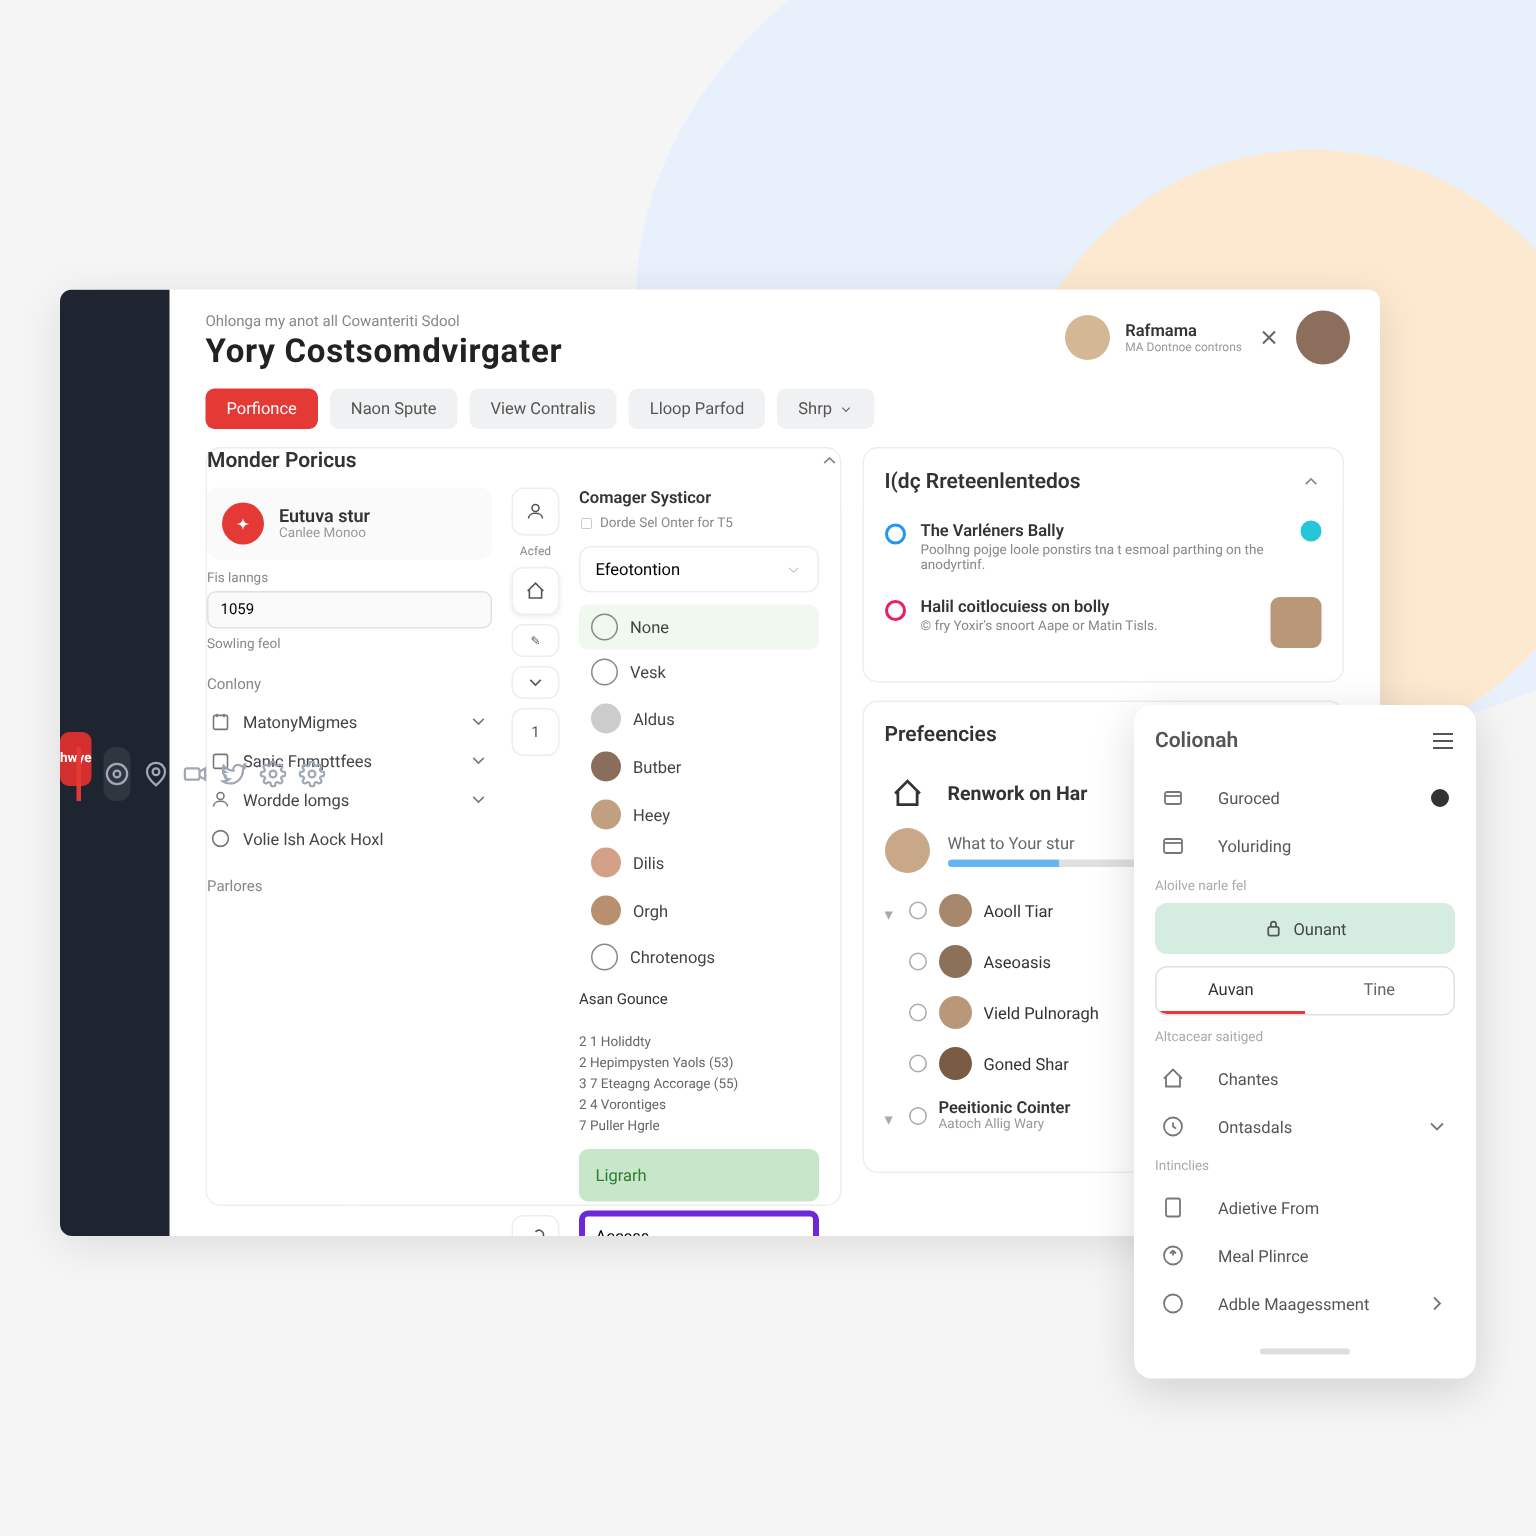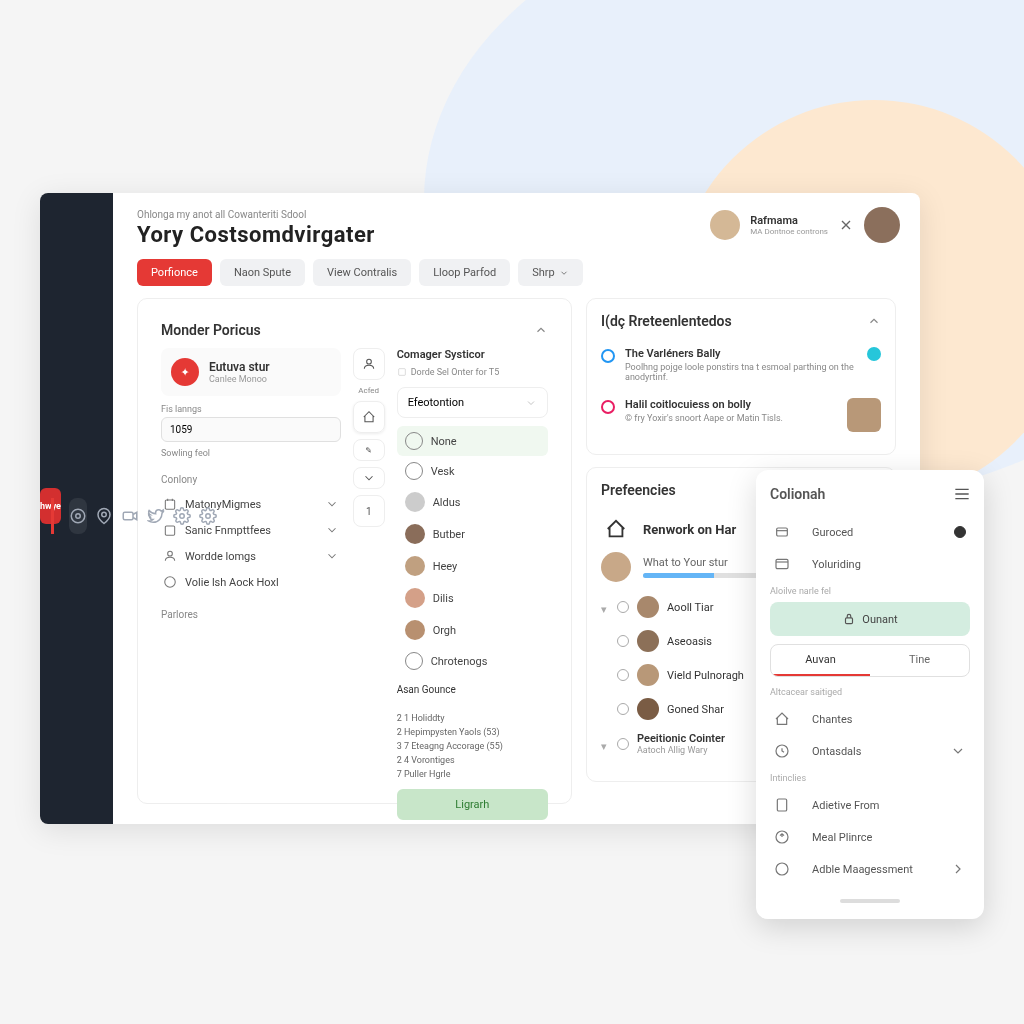--- a/index.html
+++ b/index.html
@@ -54,21 +54,21 @@
 .sub-hdr{font-size:11px;font-weight:600;color:#333;margin-bottom:6px}
 .sub-link{font-size:9px;color:#888;display:flex;align-items:center;gap:4px;margin-bottom:10px}
 .dd-row{display:flex;justify-content:space-between;align-items:center;padding:8px 10px;border:1px solid #eee;border-radius:8px;margin-bottom:8px;font-size:11px;cursor:pointer}
 .opt-row{display:flex;align-items:center;gap:8px;padding:6px 8px;font-size:11px;color:#444;cursor:pointer;border-radius:6px}
 .opt-row.sel{background:#f0f8f0}
 .mini-av{width:20px;height:20px;border-radius:50%;background:#ccc}
 .dot-ic{width:18px;height:18px;border:1.5px solid #888;border-radius:50%}
 .group-hdr{font-size:10px;font-weight:400;color:#333;margin:8px 0 16px}
 .tiny{font-size:9px;color:#666;padding:2px 0}
 .btn-row{display:flex;flex-direction:column;gap:6px;margin-top:8px}
-.btn{padding:7px;border-radius:6px;text-align:center;font-size:11px;cursor:pointer;border:2px solid #6d28d9}
+.btn{padding:7px;border-radius:6px;text-align:left;font-size:11px;cursor:pointer;border:4px solid #6d28d9}
 .btn.green{background:#c8e6c9;border-color:#c8e6c9;color:#2e7d32}
 .right-col{width:330px}
 .feed-item{display:flex;gap:10px;padding:8px 0;align-items:flex-start}
 .feed-bullet{width:14px;height:14px;border-radius:50%;border:2px solid #2196f3;margin-top:2px;flex-shrink:0}
 .feed-bullet.pink{border-color:#e91e63}
 .feed-title{font-size:11px;font-weight:600;color:#333}
 .feed-desc{font-size:9px;color:#888;margin-top:2px}
 .feed-badge{width:14px;height:14px;border-radius:50%;background:#26c6da;margin-left:auto;flex-shrink:0}
 .thumb{width:34px;height:34px;border-radius:6px;background:#b89878;margin-left:auto;flex-shrink:0}
 .task-row{display:flex;gap:12px;align-items:center;padding:8px 0}
@@ -173,21 +173,21 @@
       <div class="tab dd">
           <span>Shrp</span>
           <svg width="10" height="10" viewBox="0 0 24 24" stroke="#666" fill="none" stroke-width="2">
             <path d="M6 9l6 6 6-6"></path>
           </svg>
         </div>
     </div>
 
     <div class="content">
 
-      <div class="card" style="width:435px;padding:23px">
+      <div class="card" style="width:435px;padding:0">
         <div class="card-header">
           <div class="card-title">Monder Poricus</div>
           <svg class="chev" viewBox="0 0 24 24" stroke="#888" fill="none" stroke-width="2">
               <path d="M18 15l-6-6-6 6"></path>
             </svg>
         </div>
         <div style="display:flex;gap:10px">
 
           <div style="width:190px">
             <div class="profile-row">

